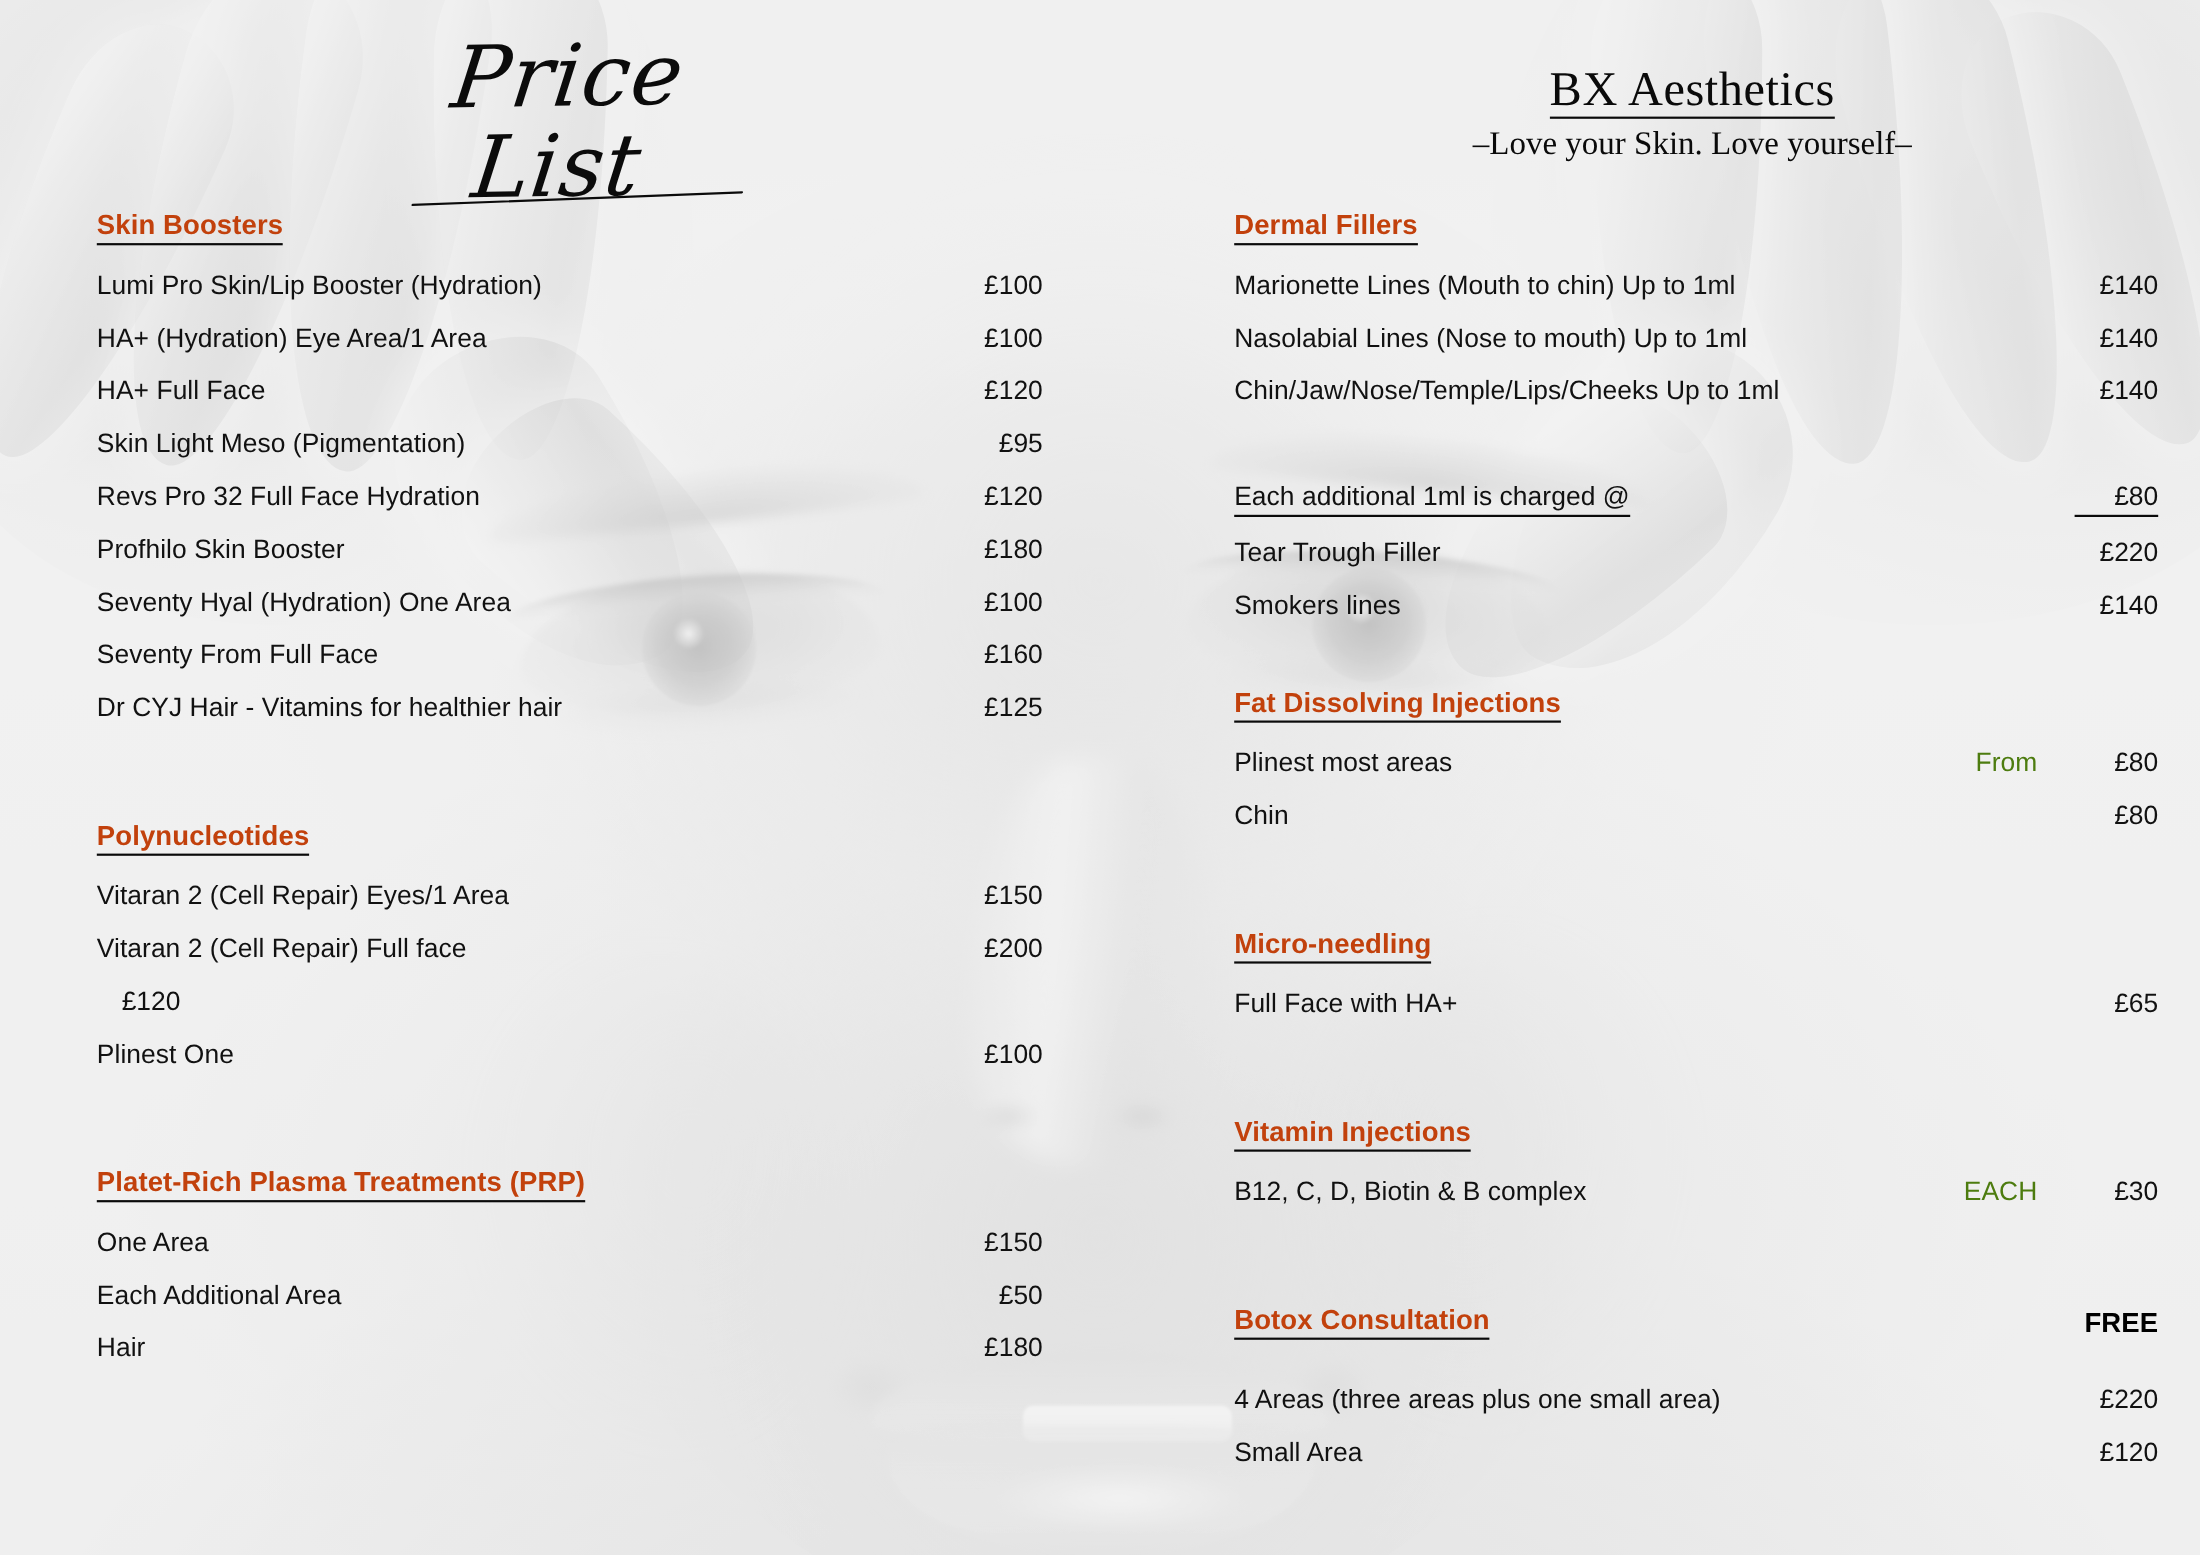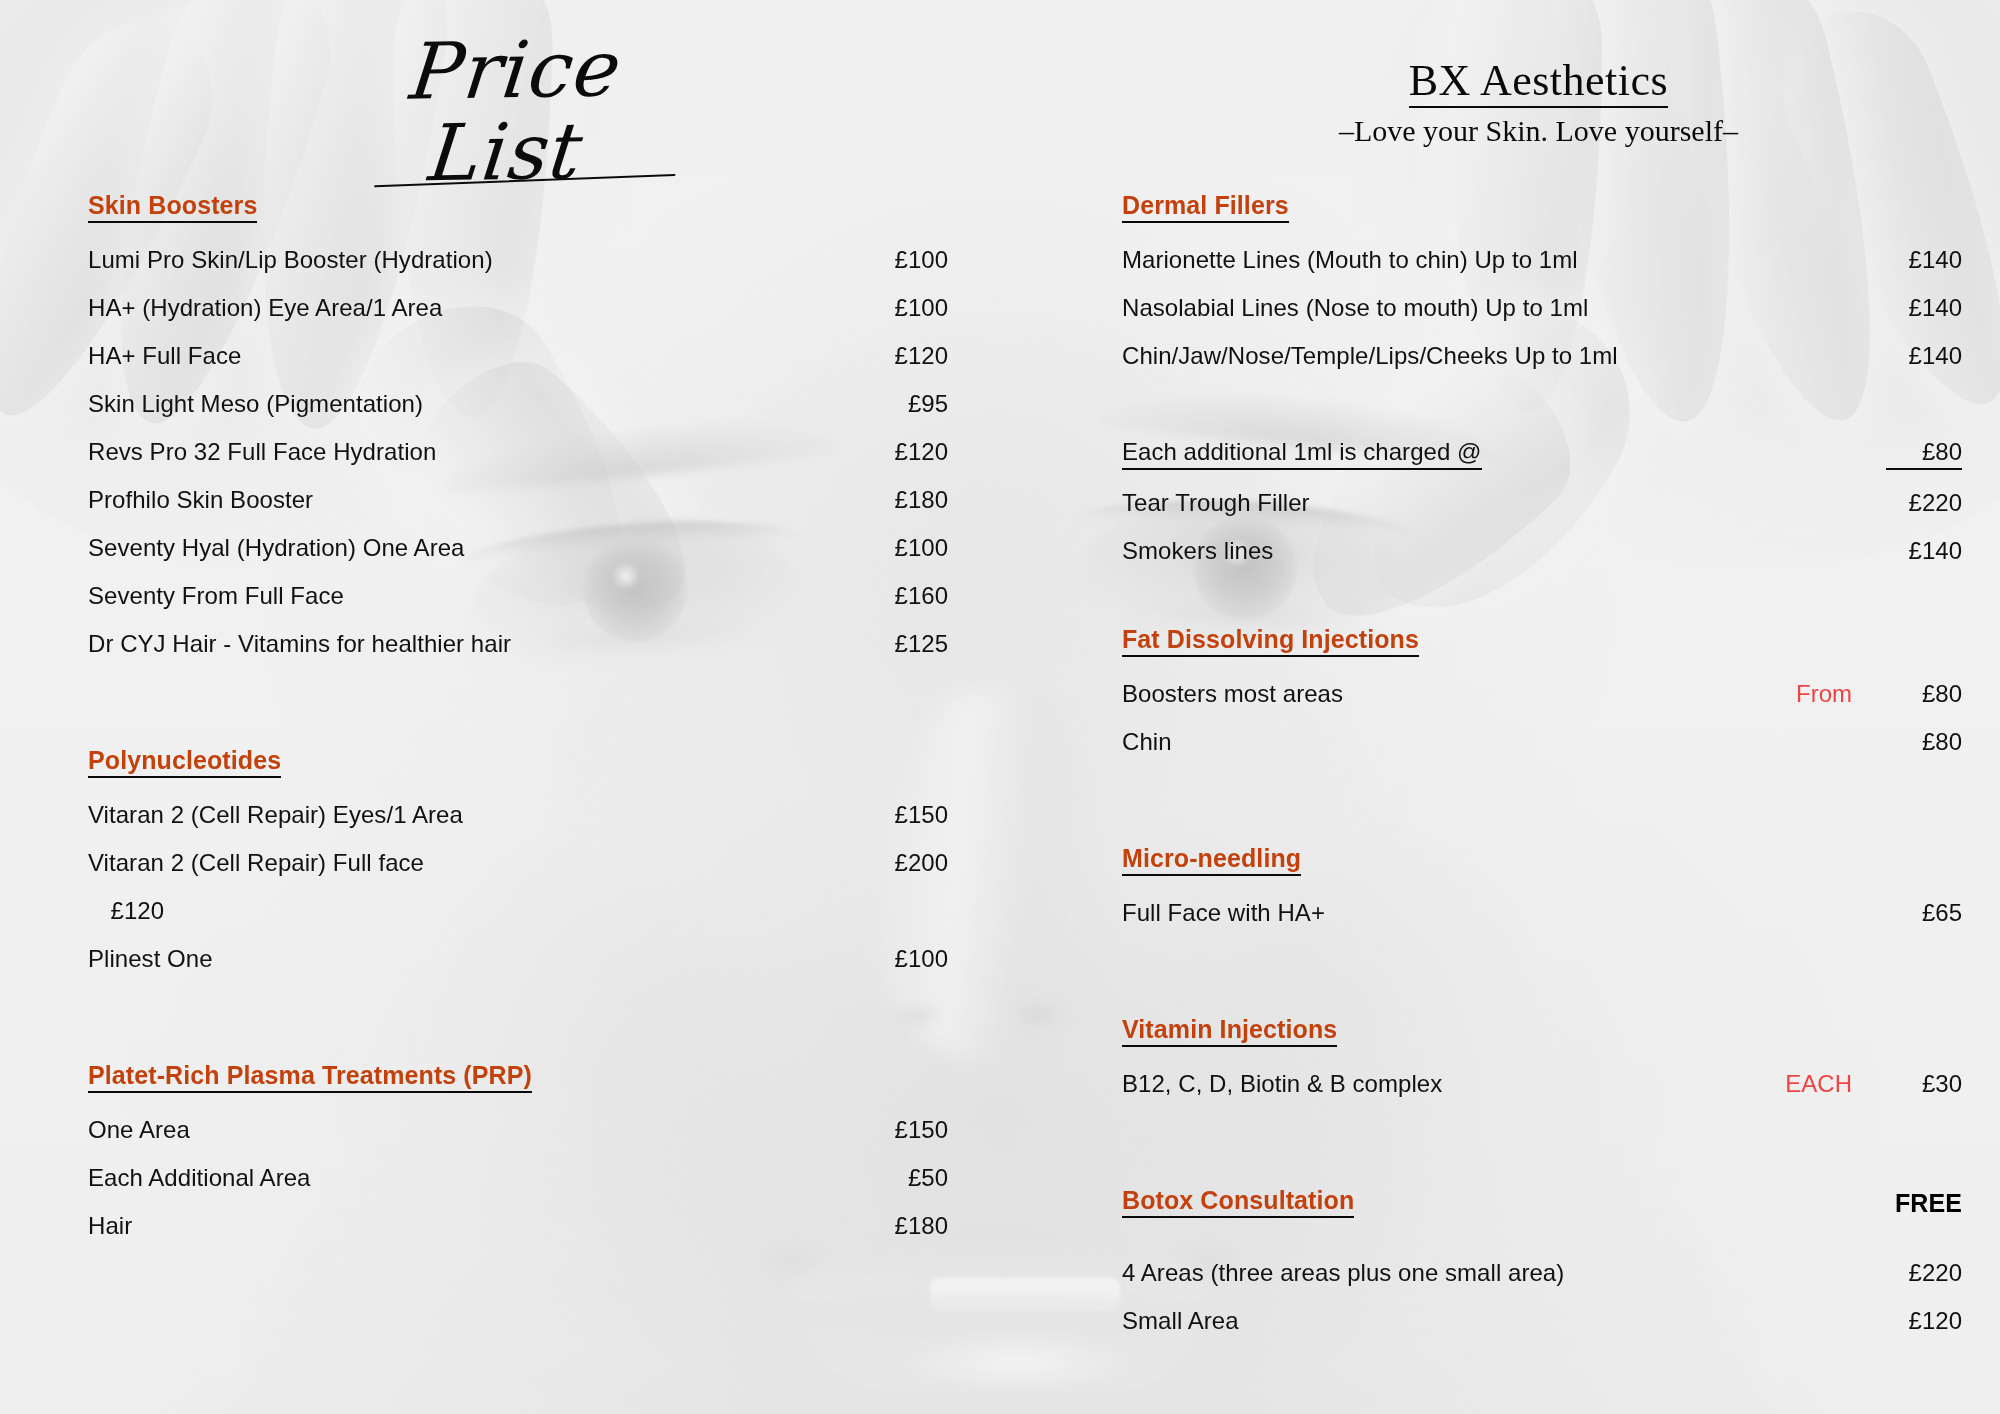--- a/index.html
+++ b/index.html
@@ -274,21 +274,21 @@
     display: flex;
     align-items: baseline;
     justify-content: space-between;
     width: 100%;
     font-size: 24px;
     color: #111111;
     line-height: 1.25;
   }
   .row .label { white-space: nowrap; letter-spacing: 0.05px; }
   .row .price-wrap { display: flex; align-items: baseline; white-space: nowrap; }
-  .row .qualifier { font-size: 24px; margin-right: 34px; color: #ef4444; }
+  .row .qualifier { font-size: 24px; margin-right: 34px; color: #4d7c0f; }
   .row .price { font-size: 24px; color: #111111; min-width: 76px; text-align: right; }
 
   
   .row.underlined .label,
   .row.underlined .price { border-bottom: 2.2px solid #0a0a0a; padding-bottom: 1px; }
   .row.underlined .label,
   .row.underlined .price { font-weight: 400; margin-top: 48px; }
 
   .spacer-xs { height: 18px; }
   .spacer-md { height: 58px; }
@@ -550,21 +550,21 @@
           </div>
         </div>
         <div class="spacer-md"></div>
         <div class="section">
           <div class="section-title-row">
             <div class="section-title">Fat Dissolving Injections</div>
           </div>
           <div class="rows">
             <div class="spacer-xs"></div>
             <div class="row">
-              <span class="label">Boosters most areas</span>
+              <span class="label">Plinest most areas</span>
               <span class="price-wrap">
                 <span class="qualifier">From</span>
                 <span class="price">£80</span>
               </span>
             </div>
             <div class="spacer-xs"></div>
             <div class="row">
               <span class="label">Chin</span>
               <span class="price-wrap">
                 <span class="price">£80</span>

